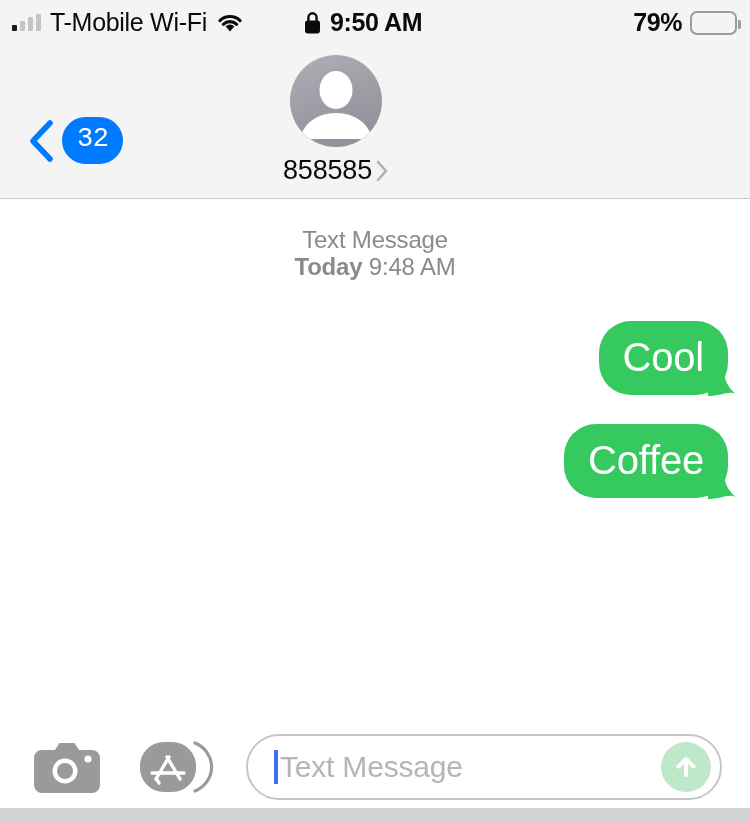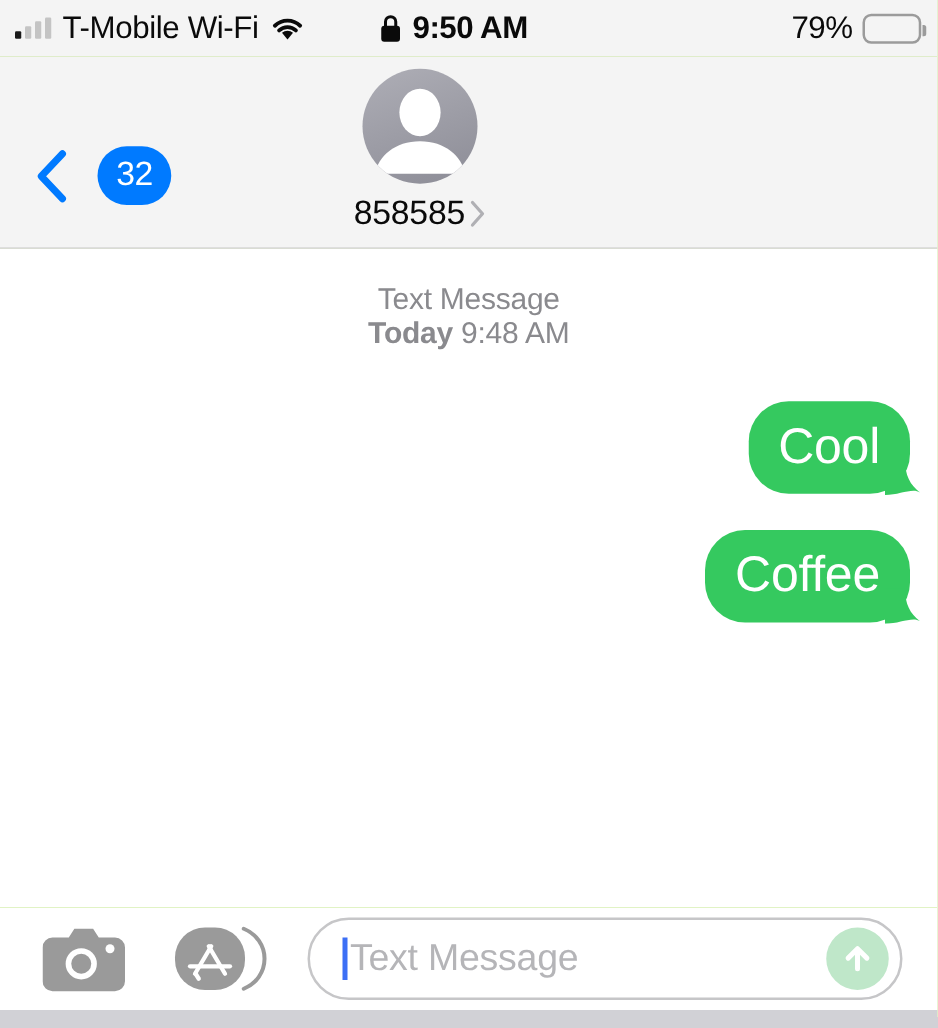--- a/index.html
+++ b/index.html
@@ -10,21 +10,21 @@
     overflow: hidden;
     background: #ffffff;
     font-family: "Liberation Sans", sans-serif;
     -webkit-font-smoothing: antialiased;
   }
 
   #phone {
     position: relative;
     width: 750px;
     height: 822px;
-    background: #84cc16;
+    background: #bef264;
   }
 
   
   .status-bar {
     position: absolute;
     top: 0; left: 0;
     width: 750px;
     height: 45px;
     background: #F4F4F4;
     display: flex;
@@ -82,20 +82,21 @@
     letter-spacing: -0.4px;
     line-height: 1;
   }
 
   .status-right {
     position: absolute;
     right: 13px;
     display: flex;
     align-items: center;
     gap: 8px;
+    font-weight: bold;
   }
 
   .battery-pct {
     font-size: 25px;
     color: #0a0a0a;
     letter-spacing: -0.4px;
     line-height: 1;
   }
 
   .battery-shell {
@@ -130,22 +131,23 @@
     background: #F4F4F4;
     border-bottom: 1px solid #C8C8C8;
   }
 
   .back-button {
     position: absolute;
     left: 28px;
     top: 72px;
     display: flex;
     align-items: center;
-    gap: 24px;
+    gap: 8px;
     cursor: pointer;
+    font-family: Liberation Mono, monospace;
   }
   .back-chevron { display: block; width: 26px; height: 44px; }
   .back-badge {
     background: #007AFF;
     color: #ffffff;
     font-size: 27px;
     line-height: 1;
     padding: 9px 15px 11px 15px;
     border-radius: 26px;
     letter-spacing: -0.5px;

